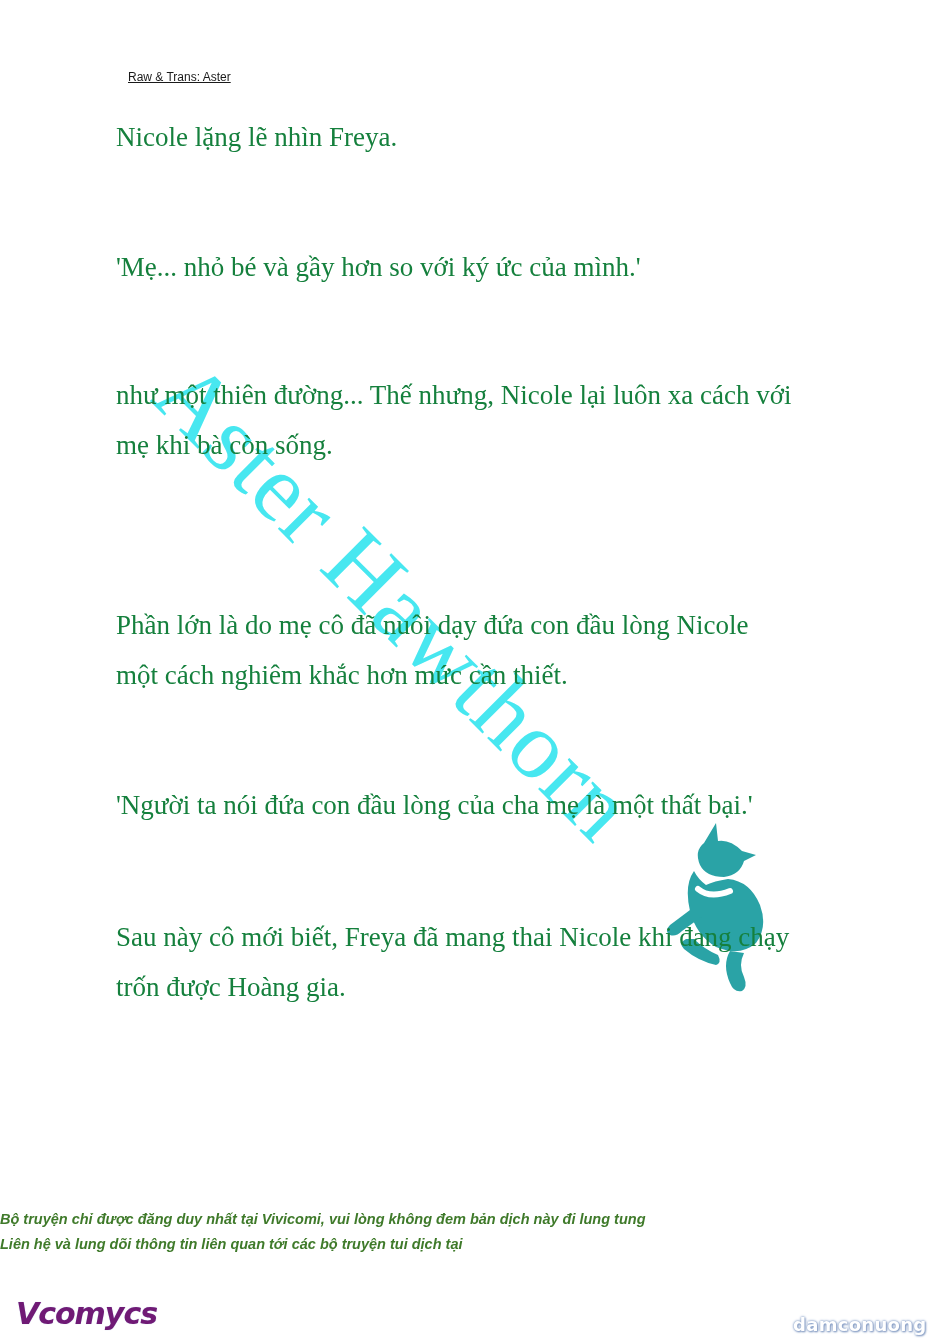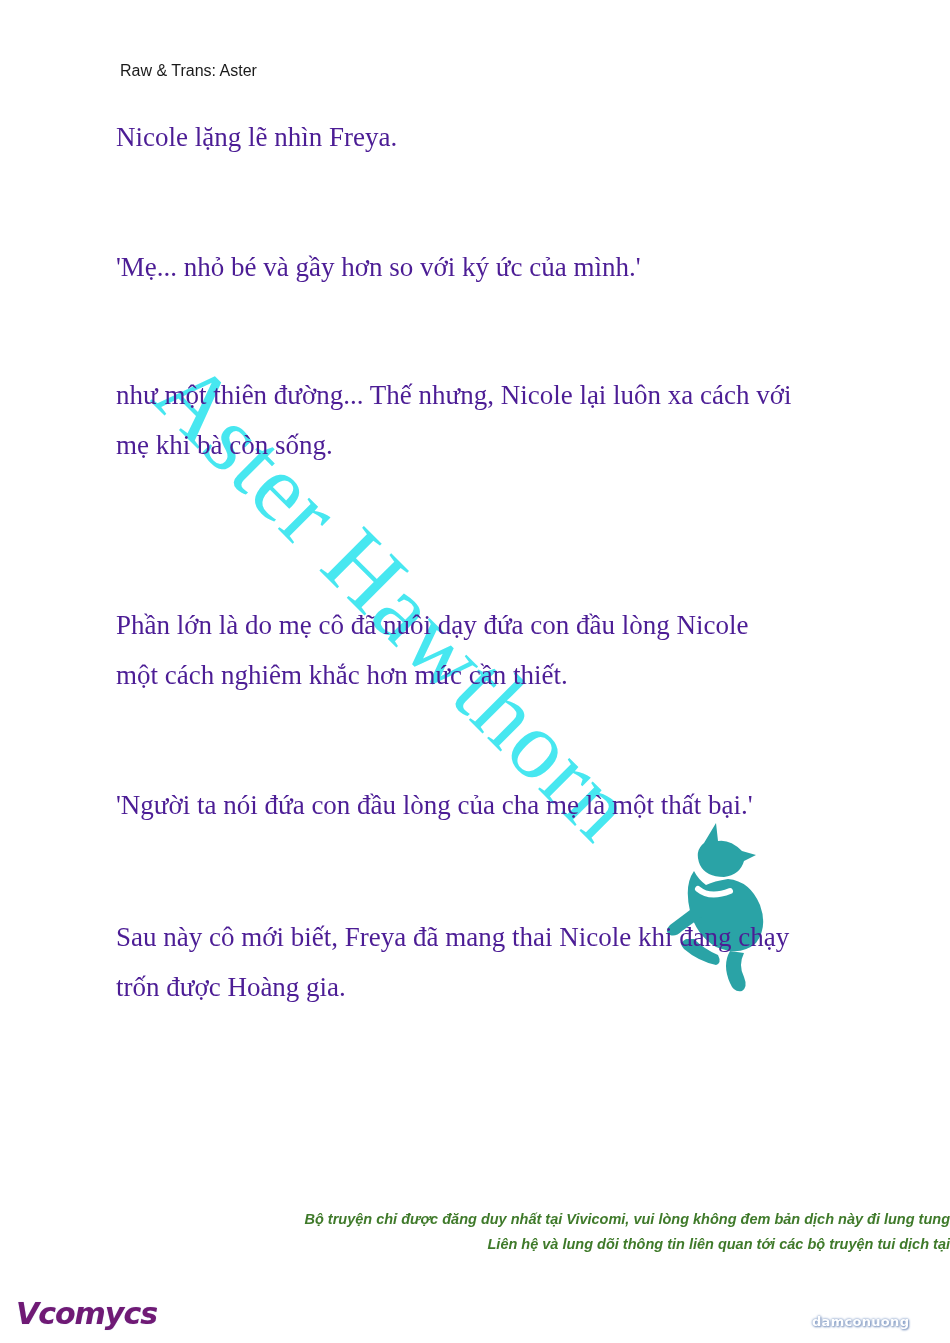--- a/index.html
+++ b/index.html
@@ -13,32 +13,33 @@
       position: relative;
       overflow: hidden;
       font-family: "Liberation Serif", serif;
       color: #111111;
     }
     .header-credit {
       position: absolute;
       left: 116px;
       top: 58px;
       font-family: "Liberation Sans", sans-serif;
-      font-size: 16px;
+      font-size: 12px;
       color: #1a1a1a;
-      margin: 4px;
+      margin: 12px;
+      text-decoration: underline;
     }
     .para {
       position: absolute;
       left: 116px;
       width: 740px;
       font-size: 27px;
       line-height: 50px;
       margin: 0;
-      color: #4c1d95;
+      color: #15803d;
       white-space: nowrap;
     }
     .para .line {
       display: block;
     }
     .watermark {
       position: absolute;
       left: 395px;
       top: 600px;
       transform: translate(-50%, -50%) rotate(45deg);
@@ -58,21 +59,21 @@
       width: 120px;
       height: 180px;
       z-index: 0;
     }
     .text-layer { position: relative; z-index: 1; }
     .footer-notice {
       position: absolute;
       left: 0;
       top: 1207px;
       width: 950px;
-      text-align: right;
+      text-align: left;
       font-family: "Liberation Sans", sans-serif;
       font-style: italic;
       font-weight: bold;
       font-size: 14.5px;
       line-height: 25px;
       color: #3f7a2a;
     }
     .footer-notice div { display: block; }
     .logo-vcomycs {
       position: absolute;
@@ -81,25 +82,25 @@
       font-family: "DejaVu Sans", sans-serif;
       font-weight: bold;
       font-style: italic;
       font-size: 30px;
       color: #701a75;
       letter-spacing: -1px;
       text-shadow: 0 0 1px #b9c9e6;
     }
     .logo-damconuong {
       position: absolute;
-      left: 812px;
+      left: 793px;
       top: 1314px;
       font-family: "DejaVu Sans", sans-serif;
       font-weight: bold;
-      font-size: 13px;
+      font-size: 18px;
       color: #ffffff;
       text-shadow: 0 0 2px #8fa6cc, 0 0 3px #8fa6cc, 1px 1px 2px #7d93bb;
       letter-spacing: 0.3px;
     }
   </style>
 </head>
 <body>
 
 <div class="text-layer">
   <p class="header-credit">Raw &amp; Trans: Aster</p>

